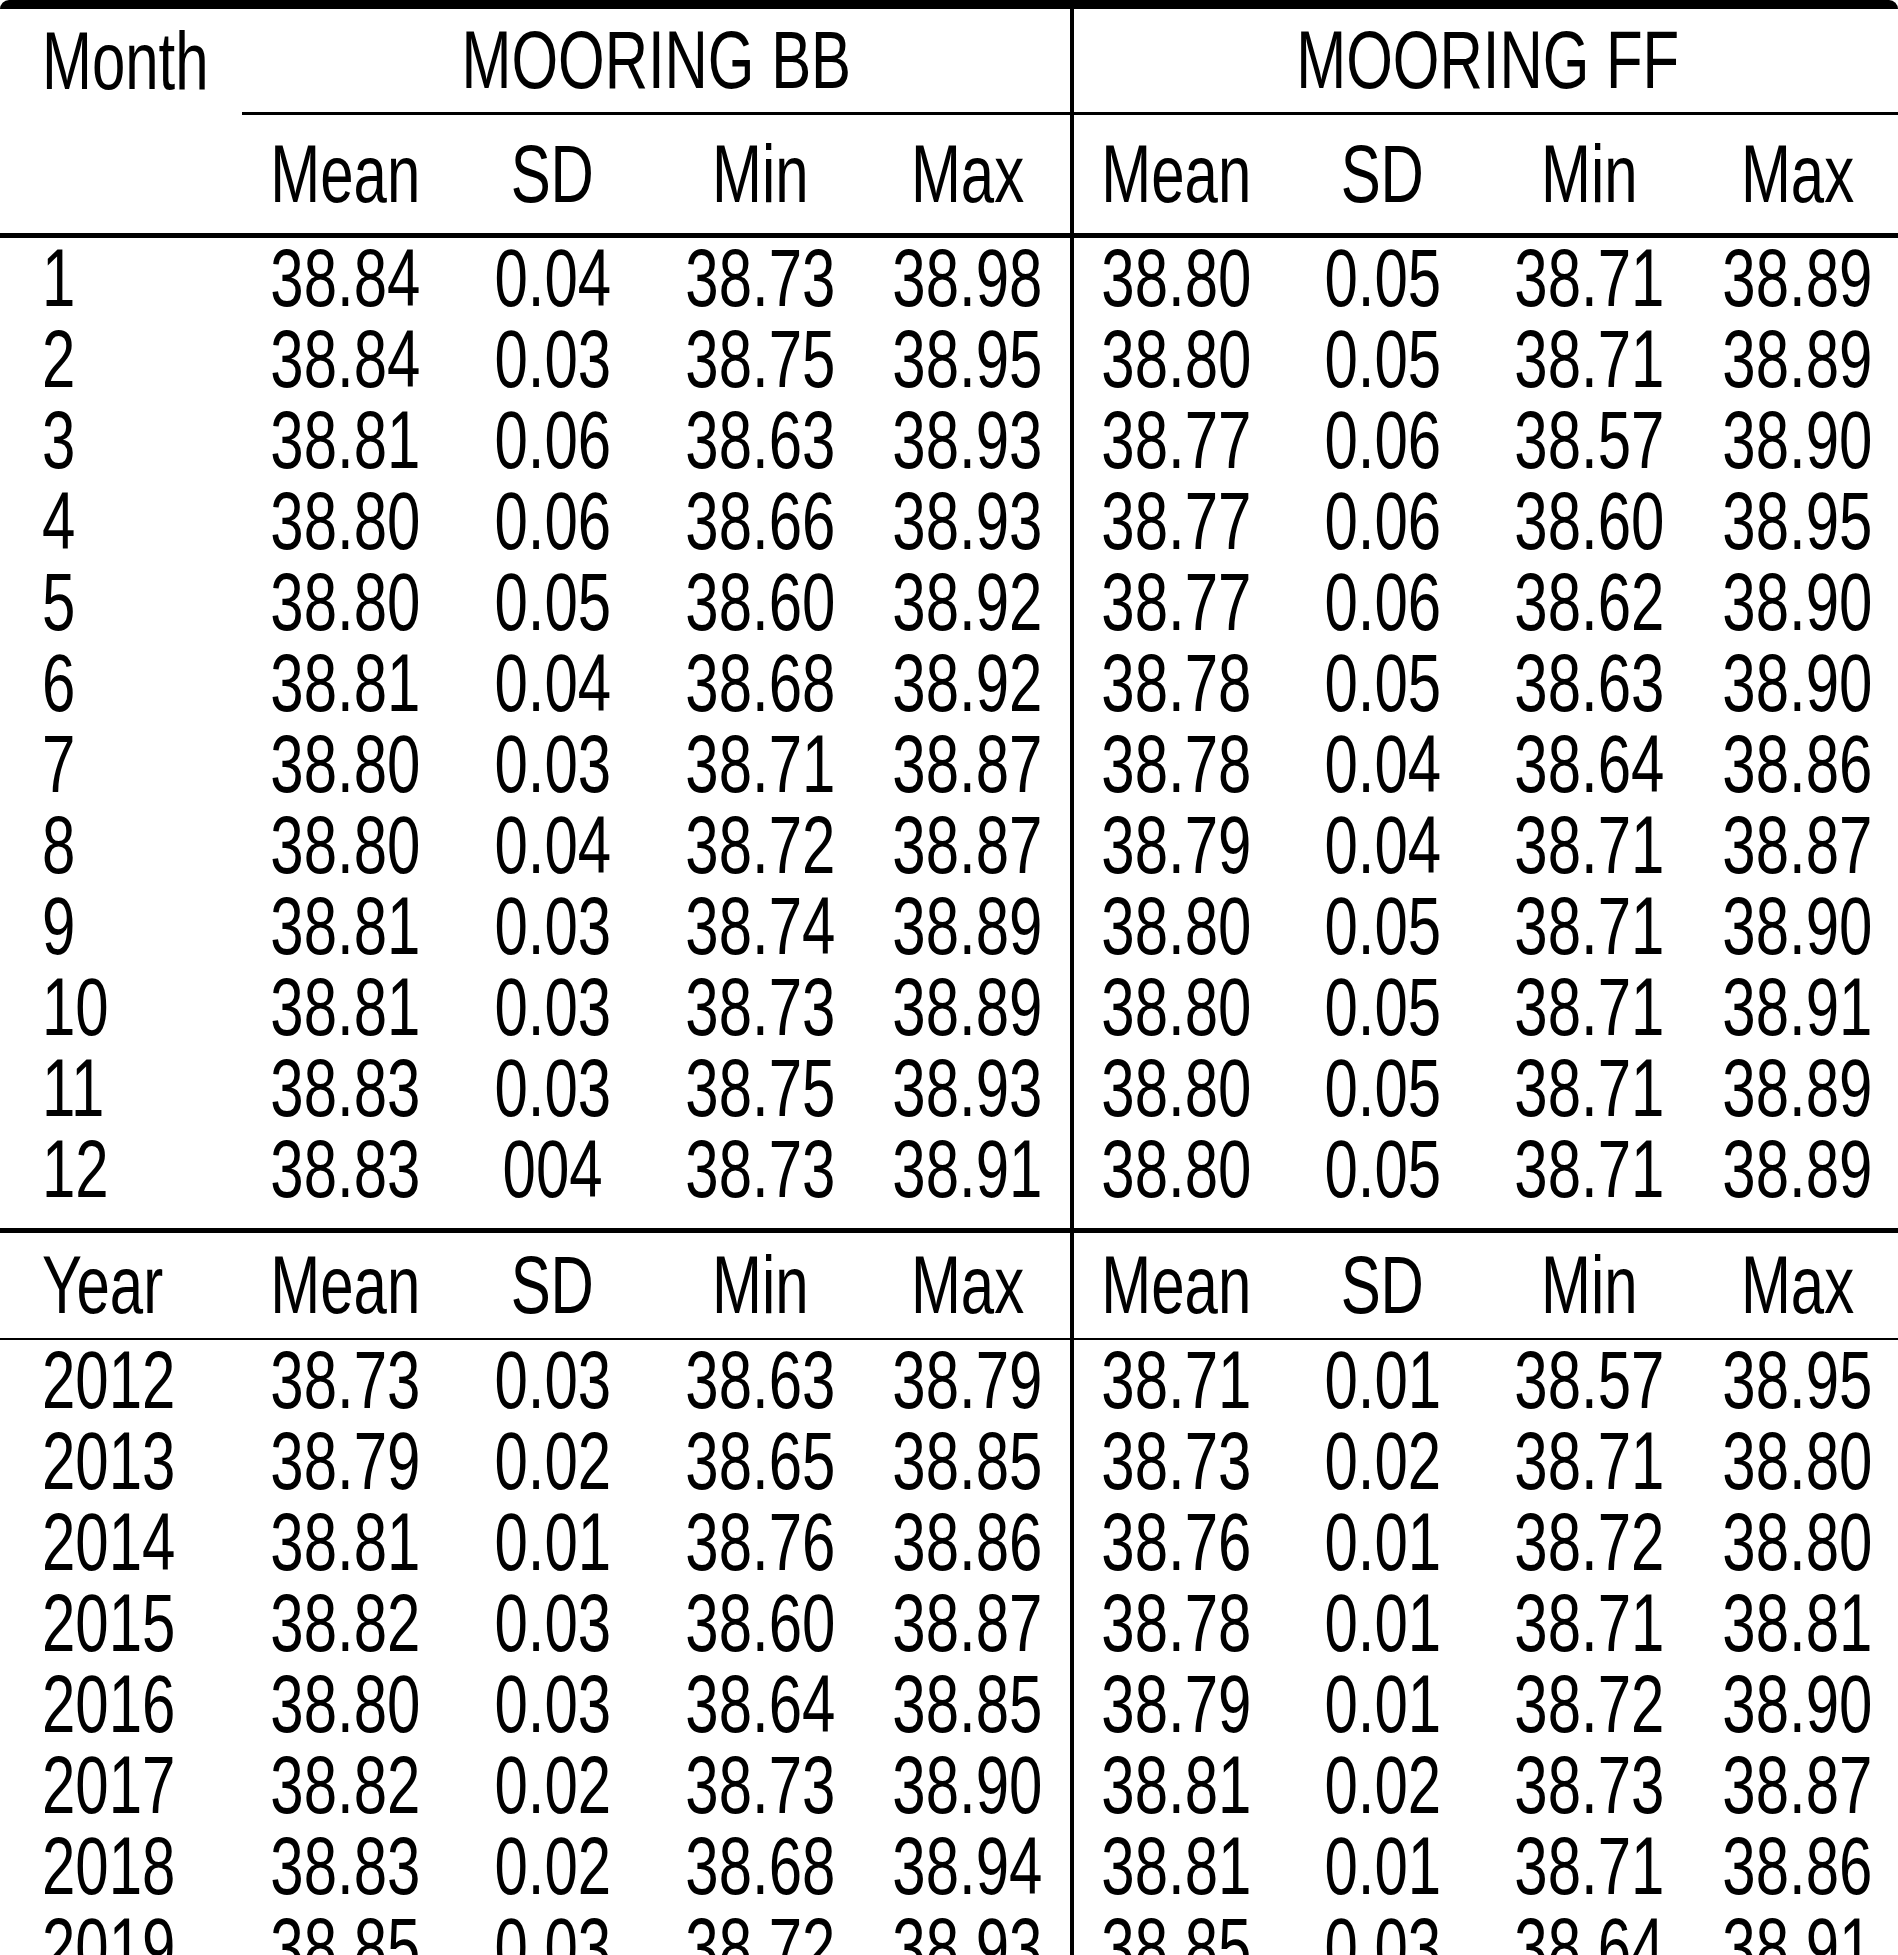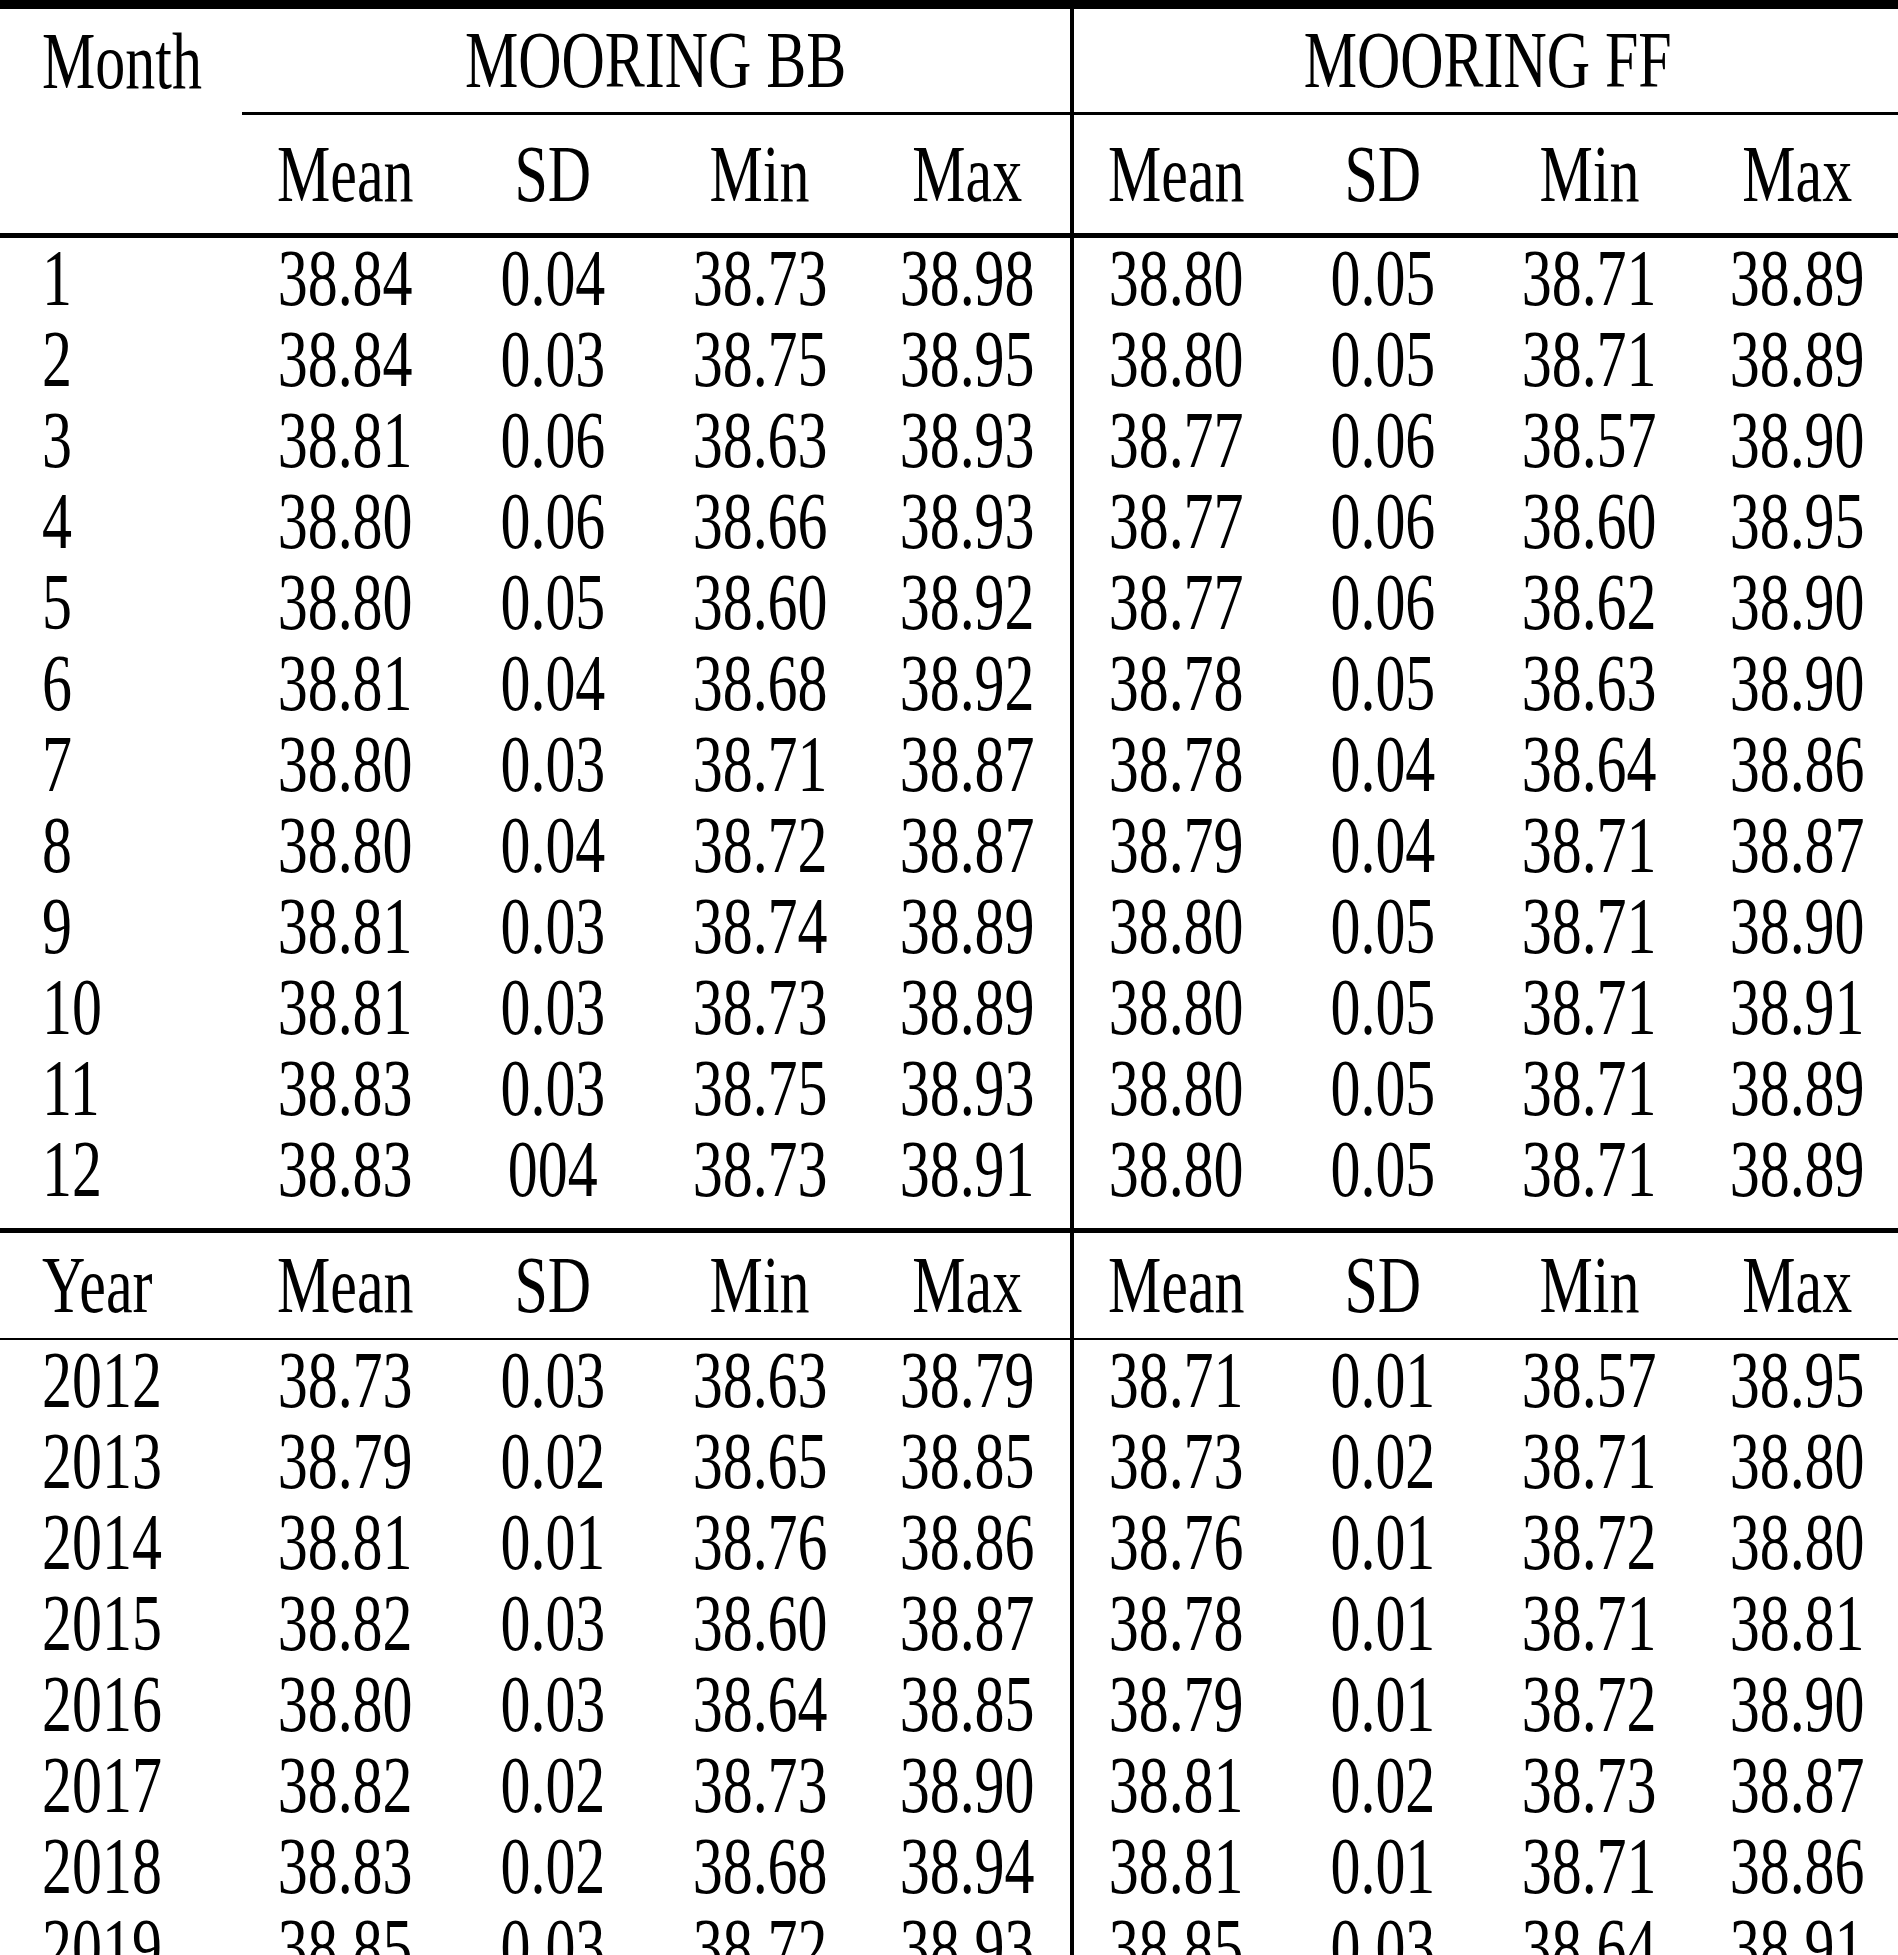--- a/index.html
+++ b/index.html
@@ -1,20 +1,21 @@
 <!DOCTYPE html>
 <html style="font-size:14.7px"><head>
 <meta charset="utf-8">
 <style>
   html,body { margin:0; padding:0; background:#ffffff; }
   .page {
     width:1898px; height:1955px;
     background:#ffffff; color:#000000;
-    font-family:Liberation Serif, serif;
+    font-family:Liberation Sans, sans-serif;
     overflow:hidden;
+    border-radius:9px;
   }
   table.stats {
     width:1898px; table-layout:fixed; border-collapse:collapse;
     border-top:9.2px solid #000; border-bottom:5.5px solid #000;
   }
   td,th { padding:0; font-weight:normal; text-align:center; vertical-align:middle; }
   
   .t {
     display:inline-block; font-size:81px; line-height:1; white-space:nowrap;
     transform:scaleX(0.74); transform-origin:center center;

